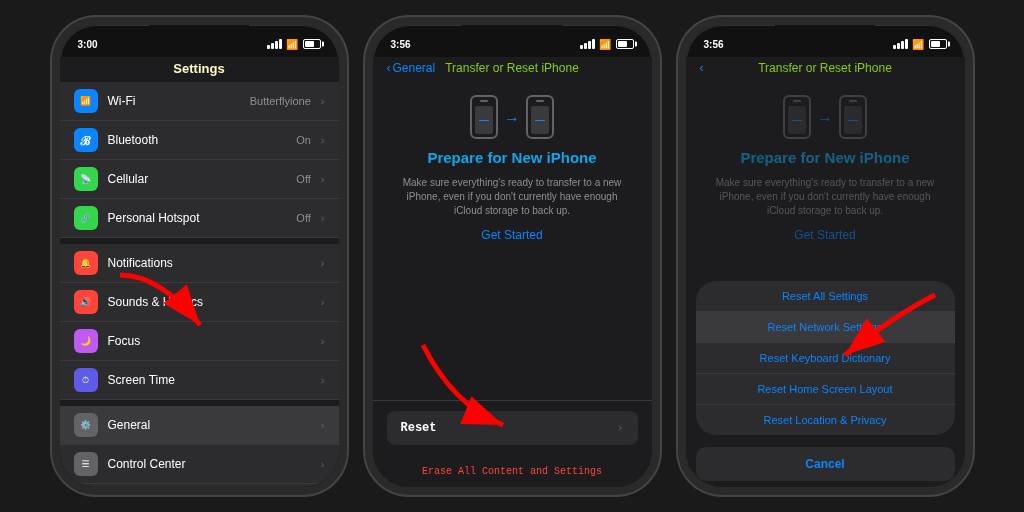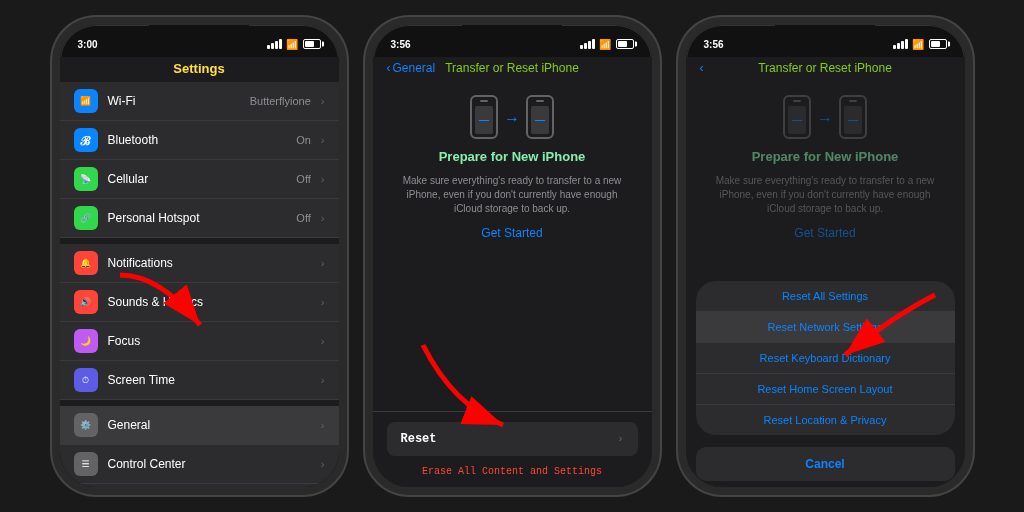--- a/index.html
+++ b/index.html
@@ -103,21 +103,21 @@
       flex: 1;
       background: #1c1c1e;
       overflow: hidden;
       display: flex;
       flex-direction: column;
     }
 
     
     .settings-title {
       text-align: center;
-      color: #fde047;
+      color: #fef9c3;
       font-size: 13px;
       font-weight: 700;
       padding: 4px 0 6px;
       background: #1c1c1e;
     }
 
     .settings-list {
       flex: 1;
       overflow: hidden;
     }
@@ -231,22 +231,22 @@
       width: 10px;
       height: 1px;
       background: #0a84ff;
     }
     .transfer-arrow {
       color: #0a84ff;
       font-size: 16px;
     }
 
     .prepare-title {
-      color: #86efac;
-      font-size: 13px;
+      color: #0ea5e9;
+      font-size: 15px;
       font-weight: 700;
       text-align: center;
     }
     .prepare-desc {
       color: #8e8e93;
       font-size: 10px;
       text-align: center;
       line-height: 1.4;
     }
     .get-started-btn {
@@ -272,21 +272,21 @@
     .reset-label {
       color: #fff;
       font-size: 12px;
       font-weight: 600;
     }
 
     .erase-link {
       color: #ff453a;
       font-size: 10px;
       text-align: center;
-      margin-top: 10px;
+      margin-top: 21px;
     }
 
     
     .reset-menu {
       background: #2c2c2e;
       border-radius: 20px;
       margin: 6px 10px;
       overflow: hidden;
     }
     .reset-menu-item {

